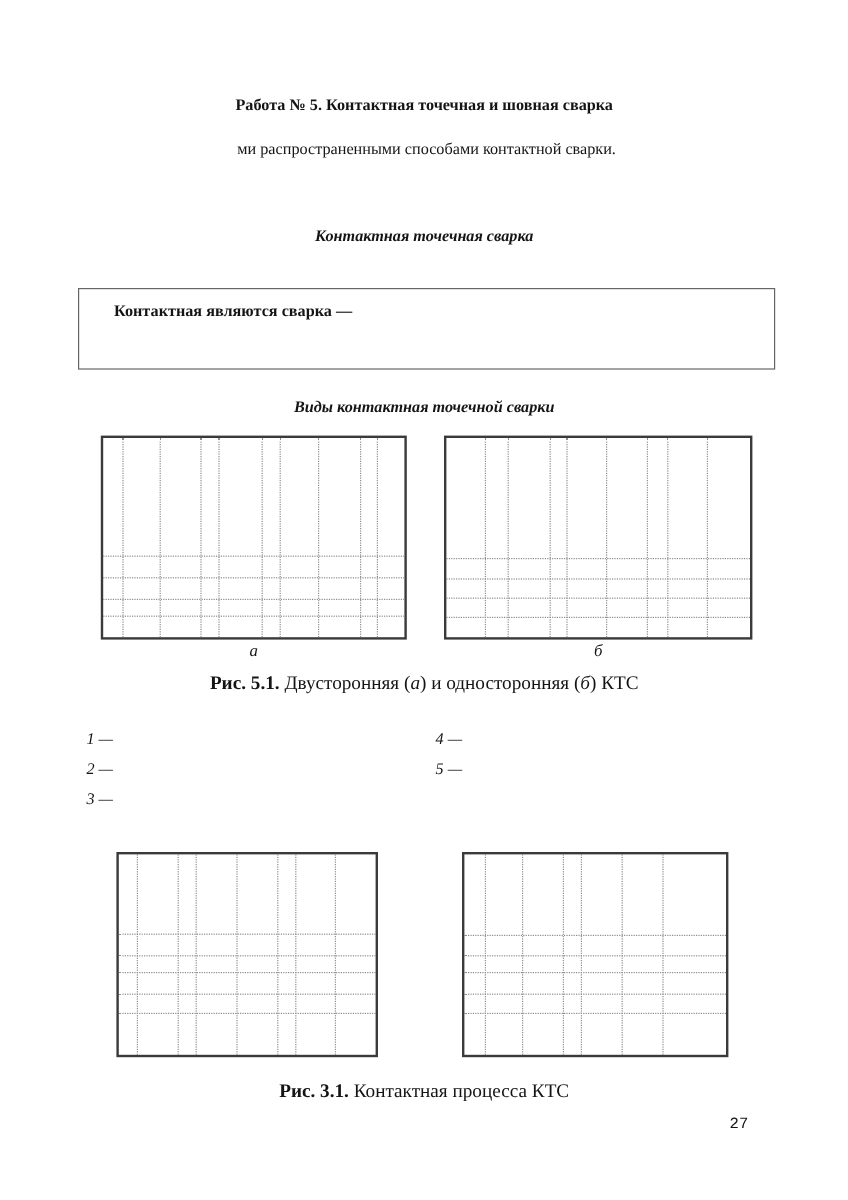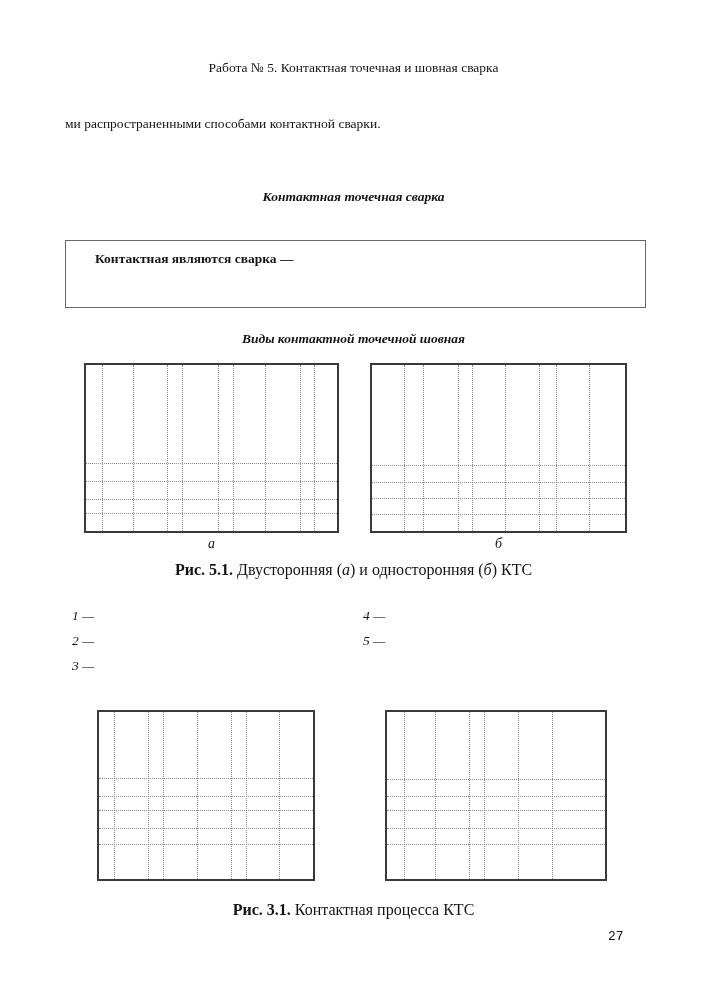--- a/index.html
+++ b/index.html
@@ -15,29 +15,29 @@
     font-family: "Liberation Serif", "DejaVu Serif", serif;
     color: var(--text);
   }
   .page {
     position: relative;
     width: 707px; height: 1000px;
     background: #ffffff;
     overflow: hidden;
   }
   .doc-title {
-    position: absolute; top: 60px; left: 0; width: 100%;
-    text-align: center; font-weight: normal; font-size: 13.5px;
+    position: absolute; top: 80px; left: 0; width: 100%;
+    text-align: center; font-weight: bold; font-size: 13.5px;
   }
   .intro {
     position: absolute; top: 111px; left: 65px; width: 581px;
     font-size: 13.5px; line-height: 25px;
   }
   .intro .line1 { text-indent: 28px; text-align: justify; text-align-last: justify; }
-  .intro .line2 { text-align: left; font-family: Liberation Serif, serif; }
+  .intro .line2 { text-align: center; font-family: Liberation Serif, serif; }
   .subheading {
     position: absolute; left: 0; width: 100%;
     text-align: center; font-weight: bold; font-style: italic; font-size: 13.5px;
   }
   .subheading.h1 { top: 189px; }
   .subheading.h2 { top: 331px; }
   .def-box {
     position: absolute; left: 65px; top: 240px; width: 581px; height: 68px;
     border: 1px solid var(--defbox-border);
     background: #ffffff;
@@ -94,21 +94,21 @@
   <div class="intro">
     <div class="line2">ми распространенными способами контактной сварки.</div>
   </div>
 
   <div class="subheading h1">Контактная точечная сварка</div>
 
   <div class="def-box">
     <div class="def-label">Контактная являются сварка —</div>
   </div>
 
-  <div class="subheading h2">Виды контактной точечной шовная</div>
+  <div class="subheading h2">Виды контактная точечной сварки</div>
 
   <div class="grid-box" id="fig51a">
       <div class="gl v" style="left: 6.3%;"></div>
       <div class="gl v" style="left: 18.8%;"></div>
       <div class="gl v" style="left: 32.4%;"></div>
       <div class="gl v" style="left: 38.3%;"></div>
       <div class="gl v" style="left: 52.7%;"></div>
       <div class="gl v" style="left: 58.6%;"></div>
       <div class="gl v" style="left: 71.5%;"></div>
       <div class="gl v" style="left: 85.2%;"></div>

